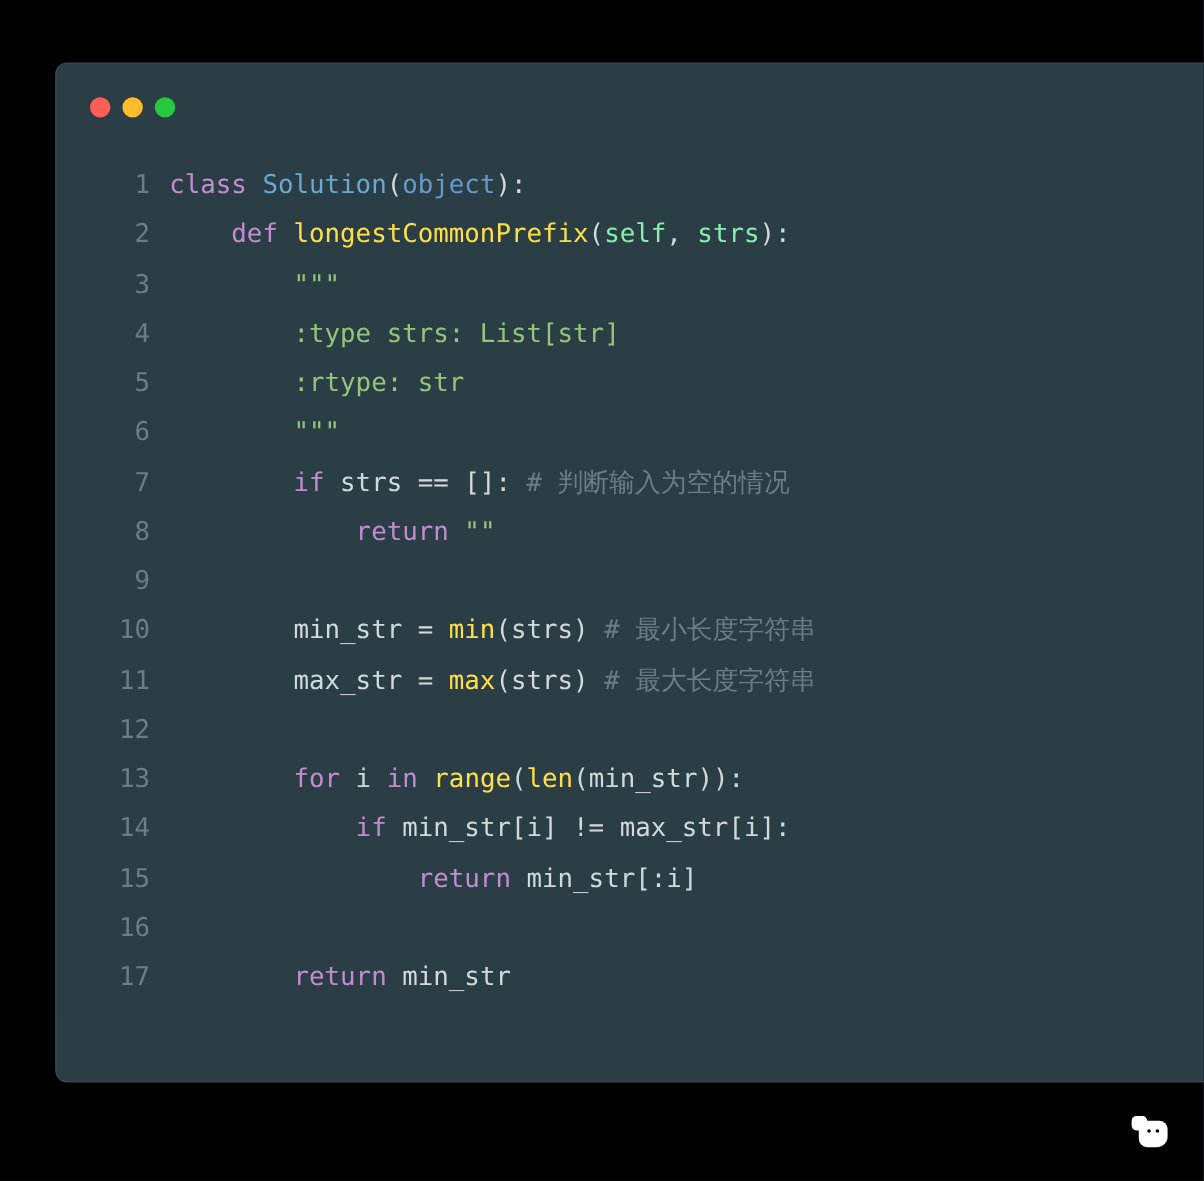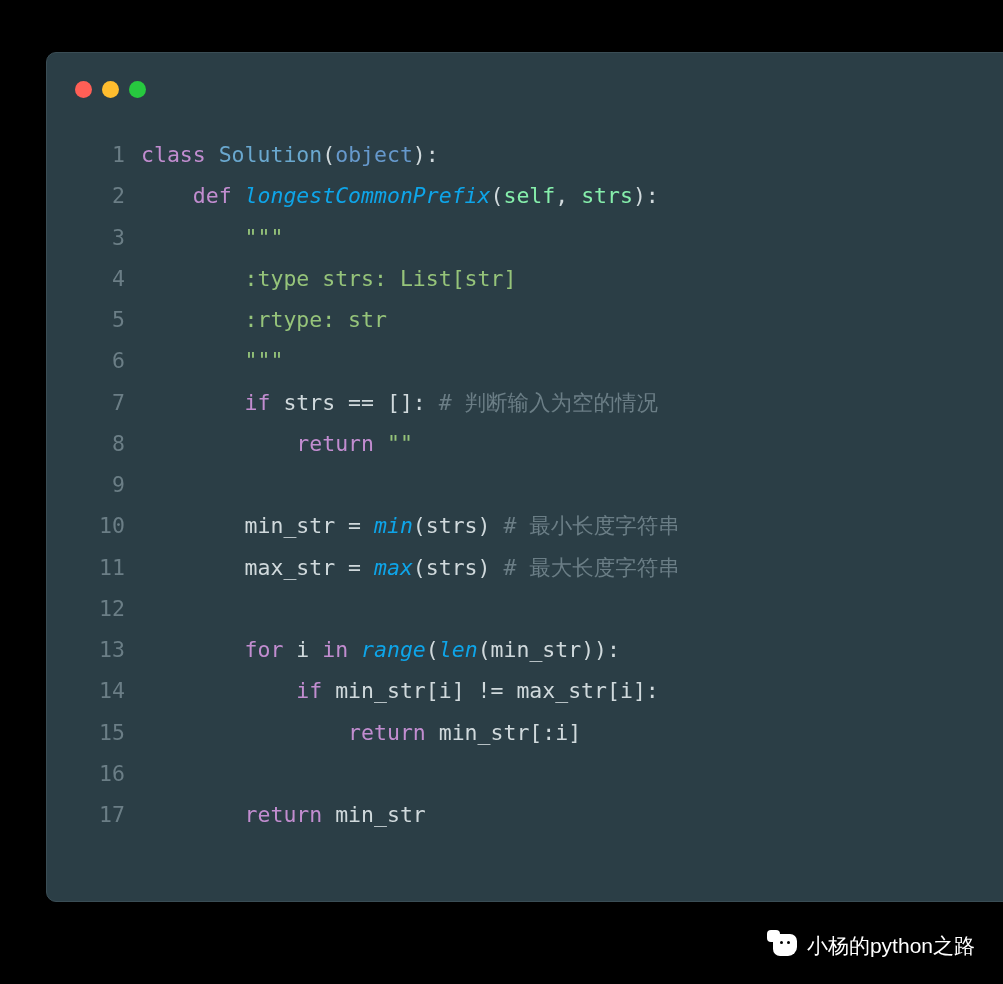--- a/index.html
+++ b/index.html
@@ -44,21 +44,21 @@
   .ln {
     display: inline-block;
     width: 48px;
     text-align: right;
     color: #6b7e86;
     margin-right: 16px;
     user-select: none;
   }
   .kw   { color: #c28dd0; }     
   .cls  { color: #6aa8cf; }     
-  .fn   { color: #0ea5e9; font-style: italic; }     
+  .fn   { color: #fde047; }     
   .lit  { color: #6699cc; }     
   .par  { color: #86efac; }     
   .str  { color: #96c47a; }     
   .pun  { color: #d0d9dc; }     
   .cmt  { color: #6b7e86; }
   .line { display: block; }
   .watermark {
     position: absolute;
     bottom: 22px;
     right: 28px;
@@ -130,14 +130,13 @@
   <div class="code" id="code"><span class="line"><span class="ln">1</span><span class="kw">class </span><span class="cls">Solution</span><span class="pun">(</span><span class="lit">object</span><span class="pun">):</span></span><span class="line"><span class="ln">2</span><span class="pun">    </span><span class="kw">def </span><span class="fn">longestCommonPrefix</span><span class="pun">(</span><span class="par">self</span><span class="pun">, </span><span class="par">strs</span><span class="pun">):</span></span><span class="line"><span class="ln">3</span><span class="pun">        </span><span class="str">"""</span></span><span class="line"><span class="ln">4</span><span class="pun">        </span><span class="str">:type strs: List[str]</span></span><span class="line"><span class="ln">5</span><span class="pun">        </span><span class="str">:rtype: str</span></span><span class="line"><span class="ln">6</span><span class="pun">        </span><span class="str">"""</span></span><span class="line"><span class="ln">7</span><span class="pun">        </span><span class="kw">if</span><span class="pun"> strs == []: </span><span class="cmt"># 判断输入为空的情况</span></span><span class="line"><span class="ln">8</span><span class="pun">            </span><span class="kw">return</span><span class="pun"> </span><span class="str">""</span></span><span class="line"><span class="ln">9</span><span class="pun"></span></span><span class="line"><span class="ln">10</span><span class="pun">        min_str = </span><span class="fn">min</span><span class="pun">(strs) </span><span class="cmt"># 最小长度字符串</span></span><span class="line"><span class="ln">11</span><span class="pun">        max_str = </span><span class="fn">max</span><span class="pun">(strs) </span><span class="cmt"># 最大长度字符串</span></span><span class="line"><span class="ln">12</span><span class="pun"></span></span><span class="line"><span class="ln">13</span><span class="pun">        </span><span class="kw">for</span><span class="pun"> i </span><span class="kw">in</span><span class="pun"> </span><span class="fn">range</span><span class="pun">(</span><span class="fn">len</span><span class="pun">(min_str)):</span></span><span class="line"><span class="ln">14</span><span class="pun">            </span><span class="kw">if</span><span class="pun"> min_str[i] != max_str[i]:</span></span><span class="line"><span class="ln">15</span><span class="pun">                </span><span class="kw">return</span><span class="pun"> min_str[:i]</span></span><span class="line"><span class="ln">16</span><span class="pun"></span></span><span class="line"><span class="ln">17</span><span class="pun">        </span><span class="kw">return</span><span class="pun"> min_str</span></span></div>
 </div>
 
 <div class="watermark">
   <div class="wm-icon">
     <div class="small"></div>
     <div class="big"></div>
     <div class="eye1"></div>
     <div class="eye2"></div>
   </div>
-  <span>小杨的python之路</span>
 </div>
 
 </body></html>

